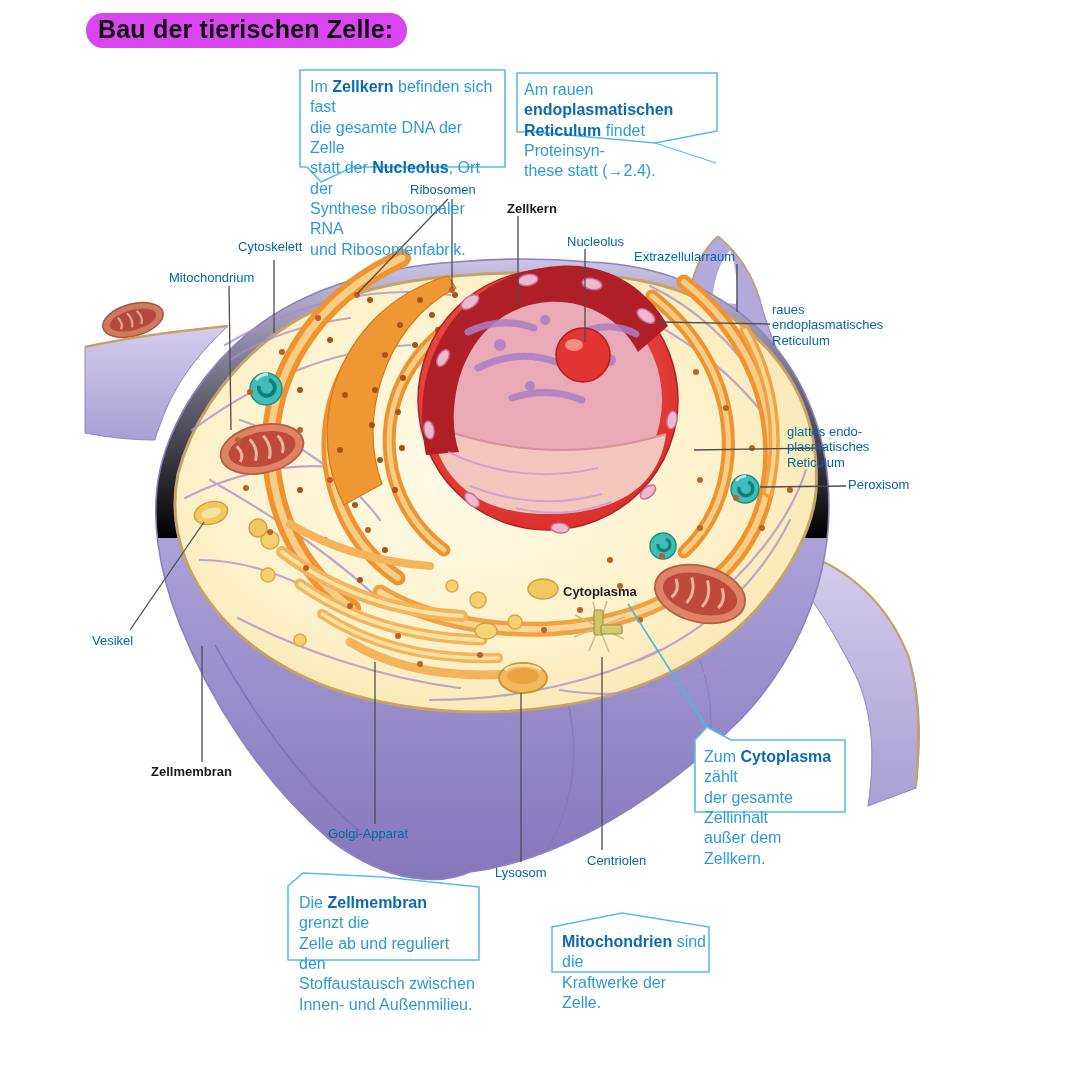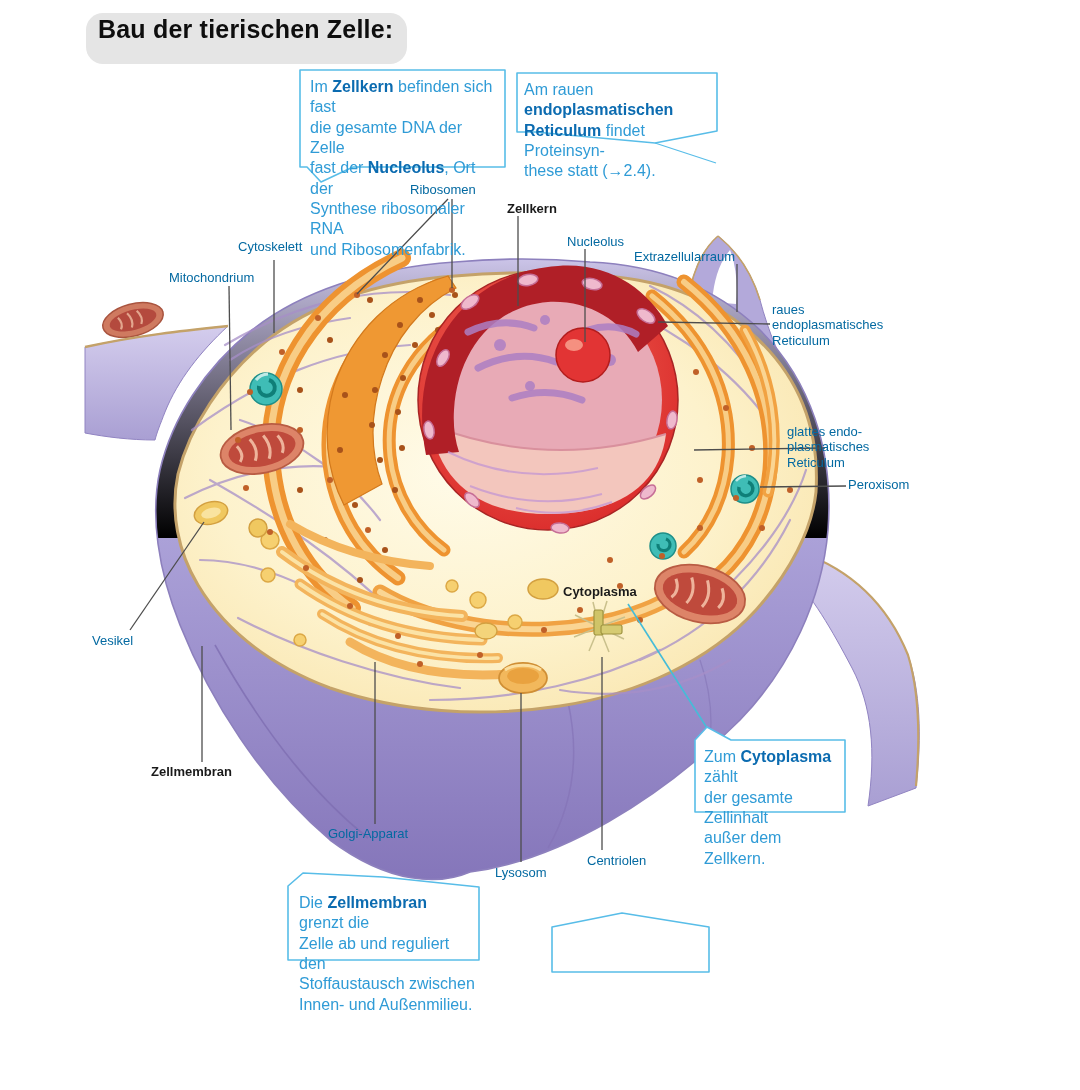--- a/index.html
+++ b/index.html
@@ -1,20 +1,20 @@
 <!DOCTYPE html>
 <html><head>
 <meta charset="utf-8">
 <style>
   html,body{margin:0;padding:0;background:#fff;}
   #stage{position:relative;width:1080px;height:1090px;background:#fff;overflow:hidden;
          font-family:"Liberation Sans",sans-serif;}
   #cell-svg{position:absolute;left:0;top:0;}
-  .title{position:absolute;left:86px;top:13px;background:#e5e5e5;color:#0e0e0e;
-         font-size:25px;font-weight:700;padding:2px 14px 20px 12px;border-radius:17px;
+  .title{position:absolute;left:86px;top:13px;background:#d946ef;color:#0e0e0e;
+         font-size:25px;font-weight:700;padding:2px 14px 4px 12px;border-radius:17px;
          letter-spacing:.2px;}
   .lbl{position:absolute;font-size:13px;line-height:1.18;color:#0369a1;white-space:pre-line;}
   .lbl.b{font-weight:700;color:#1a1a1a;}
   .ctext{position:absolute;font-size:16px;line-height:1.27;color:#2f9bd6;}
   .ctext .cb{font-weight:700;color:#0b6bb0;}
 </style>
 </head>
 <body>
 
 <div id="stage">
@@ -342,18 +342,19 @@
 plasmatisches
 Reticulum</div>
 <div class="lbl" style="left:848px;top:477px">Peroxisom</div>
 <div class="lbl b" style="left:563px;top:584px">Cytoplasma</div>
 <div class="lbl" style="left:92px;top:633px">Vesikel</div>
 <div class="lbl b" style="left:151px;top:764px">Zellmembran</div>
 <div class="lbl" style="left:328px;top:826px">Golgi-Apparat</div>
 <div class="lbl" style="left:495px;top:865px">Lysosom</div>
 <div class="lbl" style="left:587px;top:853px">Centriolen</div>
 
-<div class="ctext" style="left:310px;top:77px;width:190px"><span>Im </span><span class="cb">Zellkern</span><span> befinden sich fast</span><br><span>die gesamte DNA der Zelle</span><br><span>fast der </span><span class="cb">Nucleolus</span><span>, Ort der</span><br><span>Synthese ribosomaler RNA</span><br><span>und Ribosomenfabrik.</span></div>
+<div class="ctext" style="left:310px;top:77px;width:190px"><span>Im </span><span class="cb">Zellkern</span><span> befinden sich fast</span><br><span>die gesamte DNA der Zelle</span><br><span>statt der </span><span class="cb">Nucleolus</span><span>, Ort der</span><br><span>Synthese ribosomaler RNA</span><br><span>und Ribosomenfabrik.</span></div>
 <div class="ctext" style="left:524px;top:80px;width:186px"><span>Am rauen </span><span class="cb">endoplasmatischen</span><br><span class="cb">Reticulum</span><span> findet Proteinsyn-</span><br><span>these statt (→2.4).</span></div>
 <div class="ctext" style="left:704px;top:747px;width:140px"><span>Zum </span><span class="cb">Cytoplasma</span><span> zählt</span><br><span>der gesamte Zellinhalt</span><br><span>außer dem Zellkern.</span></div>
 <div class="ctext" style="left:299px;top:893px;width:176px"><span>Die </span><span class="cb">Zellmembran</span><span> grenzt die</span><br><span>Zelle ab und reguliert den</span><br><span>Stoffaustausch zwischen</span><br><span>Innen- und Außenmilieu.</span></div>
+<div class="ctext" style="left:562px;top:932px;width:146px"><span class="cb">Mitochondrien</span><span> sind die</span><br><span>Kraftwerke der Zelle.</span></div>
 
 </div>
 
 </body></html>

